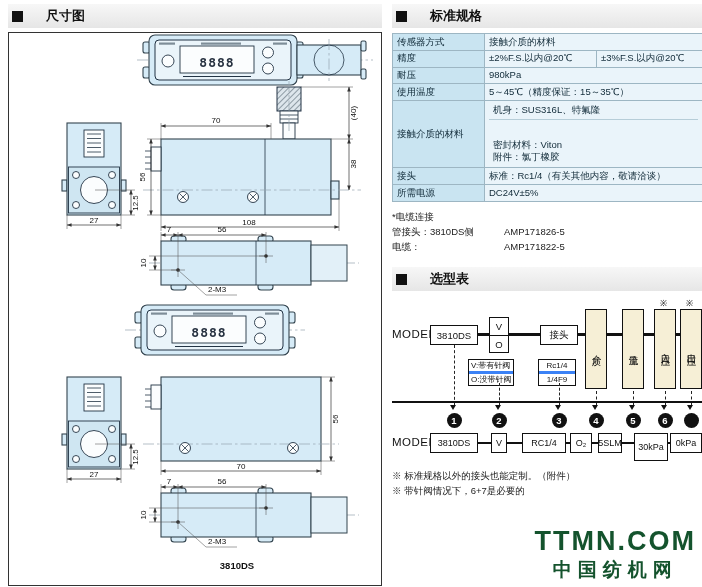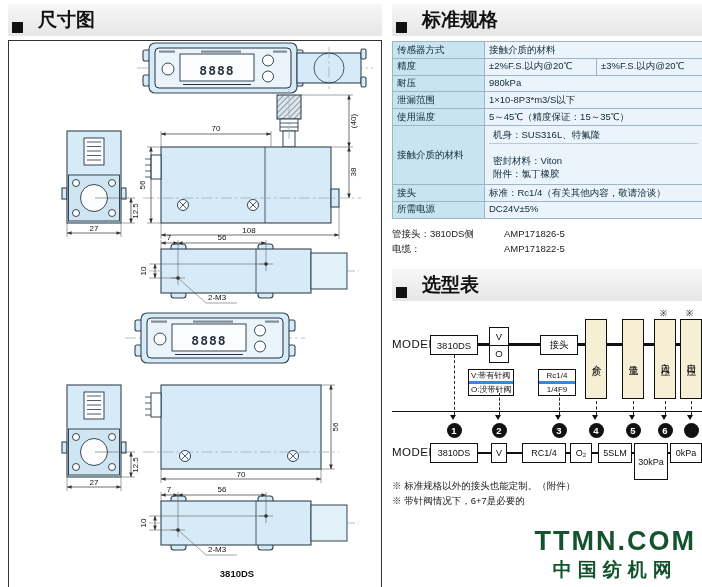--- a/index.html
+++ b/index.html
@@ -1,21 +1,21 @@
 <!DOCTYPE html>
 <html><head>
 <meta charset="utf-8">
 <style>
   html,body{margin:0;padding:0}
   body{width:702px;height:587px;position:relative;background:#fff;overflow:hidden;
        font-family:"Liberation Sans",sans-serif;color:#111}
 
   
-  .sec-head{display:flex;align-items:flex-end;gap:15px;background:linear-gradient(#f7f7f7,#e6e6e6);
-            padding:3px 4px;font-size:19px;font-weight:bold;color:#111}
+  .sec-head{display:flex;align-items:center;gap:23px;background:linear-gradient(#f7f7f7,#e6e6e6);
+            padding:3px 4px;font-size:13px;font-weight:bold;color:#111}
   .sq{width:11px;height:11px;background:#111;flex:0 0 auto}
 
   
   .left-col{position:absolute;left:8px;top:4px;width:374px}
   .panel{margin-top:4px;border:1px solid #333;height:552px;background:#fff;overflow:hidden}
 
   
   .body2{fill:#d6ebf7;stroke:#33444f;stroke-width:1.1}
   .inner{fill:#cfe6f2;stroke:#223344;stroke-width:0.9}
   .white{fill:#fbfdfe;stroke:#223344;stroke-width:0.9}
@@ -27,21 +27,21 @@
   .seg{font:bold 13px "DejaVu Sans Mono",monospace;fill:#263140;letter-spacing:1px}
   .cap{font:bold 9.5px "Liberation Sans",sans-serif;fill:#111}
 
   
   .right-col{position:absolute;left:392px;top:4px;width:310px}
   table.spec{width:100%;border-collapse:collapse;margin-top:5px;font-size:9.5px;color:#102a38;table-layout:fixed}
   table.spec td{border:1px solid #9db6c3;padding:1.5px 4px;background:#eaf4fa;line-height:1.35;vertical-align:middle;word-break:break-all}
   table.spec td.lbl{background:#c9e4f1}
   .sub{padding:0}
   .sub-line{padding:0 0 1px 0}
-  .sub-line.sep{border-bottom:1px solid #b6cdd8;margin-bottom:11px}
+  .sub-line.sep{border-bottom:1px solid #b6cdd8;margin-bottom:19px}
 
   .cable{font-size:9.5px;margin:7px 0 13px;color:#222;line-height:1.6}
   .cable-row{display:flex}
   .cable-row .cl1{width:112px}
 
   
   .diag{position:relative;height:158px;margin-top:10px;font-size:9.5px}
   .mlabel{position:absolute;font-size:11.5px;letter-spacing:.5px;color:#111}
   .bx{position:absolute;border:1.5px solid #111;background:#fff;display:flex;align-items:center;
       justify-content:center;font-size:9.5px;color:#111;box-sizing:border-box}
@@ -308,24 +308,20 @@
     <tr>
       <td class="lbl">精度</td>
       <td>±2%F.S.以内@20℃</td>
       <td>±3%F.S.以内@20℃</td>
     </tr>
     <tr>
       <td class="lbl">耐压</td>
       <td colspan="2">980kPa</td>
     </tr>
     <tr>
-      <td class="lbl">泄漏范围</td>
-      <td colspan="2">1×10-8P3*m3/S以下</td>
-    </tr>
-    <tr>
       <td class="lbl">使用温度</td>
       <td colspan="2">5～45℃（精度保证：15～35℃）</td>
     </tr>
     <tr>
       <td class="lbl">接触介质的材料</td>
       <td colspan="2" class="sub">
         <div class="sub-line sep" style="padding:1.5px 4px">机身：SUS316L、特氟隆</div>
         <div class="sub-line" style="padding:0 4px">密封材料：Viton</div>
         <div class="sub-line" style="padding:0 4px 1.5px">附件：氯丁橡胶</div>
       </td>
@@ -335,20 +331,21 @@
       <td colspan="2">标准：Rc1/4（有关其他内容，敬请洽谈）</td>
     </tr>
     <tr>
       <td class="lbl">所需电源</td>
       <td colspan="2">DC24V±5%</td>
     </tr>
   </tbody>
     </table>
 
   <div class="cable">
+    <div>*电缆连接</div>
     <div class="cable-row">
       <span class="cl1">管接头：3810DS侧</span>
       <span>AMP171826-5</span>
     </div>
     <div class="cable-row">
       <span class="cl1">电缆：</span>
       <span>AMP171822-5</span>
     </div>
   </div>
 
@@ -408,22 +405,22 @@
     <div class="circ" style="left:233.5px;top:112px">5</div>
     <div class="circ" style="left:265.5px;top:112px">6</div>
     <div class="circ" style="left:291.5px;top:112px"></div>
 
     <span class="mlabel" style="left:0;top:135px">MODEL</span>
     <div class="hline" style="left:38px;top:141px;width:272px;height:1.5px"></div>
     <div class="bx" style="left:38px;top:132px;width:48px;height:20px;font-size:9px">3810DS</div>
     <div class="bx" style="left:99px;top:132px;width:16px;height:20px;font-size:9px">V</div>
     <div class="bx" style="left:130px;top:132px;width:44px;height:20px;font-size:9px">RC1/4</div>
     <div class="bx" style="left:178px;top:132px;width:22px;height:20px;font-size:9px">O₂</div>
-    <div class="bx" style="left:206px;top:132px;width:34px;height:20px;font-size:9px">5SLM</div>
-    <div class="bx" style="left:242px;top:132px;width:34px;height:37px;font-size:9px">30kPa</div>
+    <div class="bx" style="left:206px;top:132px;width:24px;height:20px;font-size:9px">5SLM</div>
+    <div class="bx" style="left:242px;top:132px;width:34px;height:28px;font-size:9px">30kPa</div>
     <div class="bx" style="left:278px;top:132px;width:32px;height:20px;font-size:9px">0kPa</div>
   </div>
 
   <div class="notes">
     <div>※ 标准规格以外的接头也能定制。（附件）</div>
     <div>※ 带针阀情况下，6+7是必要的</div>
   </div>
 </div>
 
 <div class="watermark">

